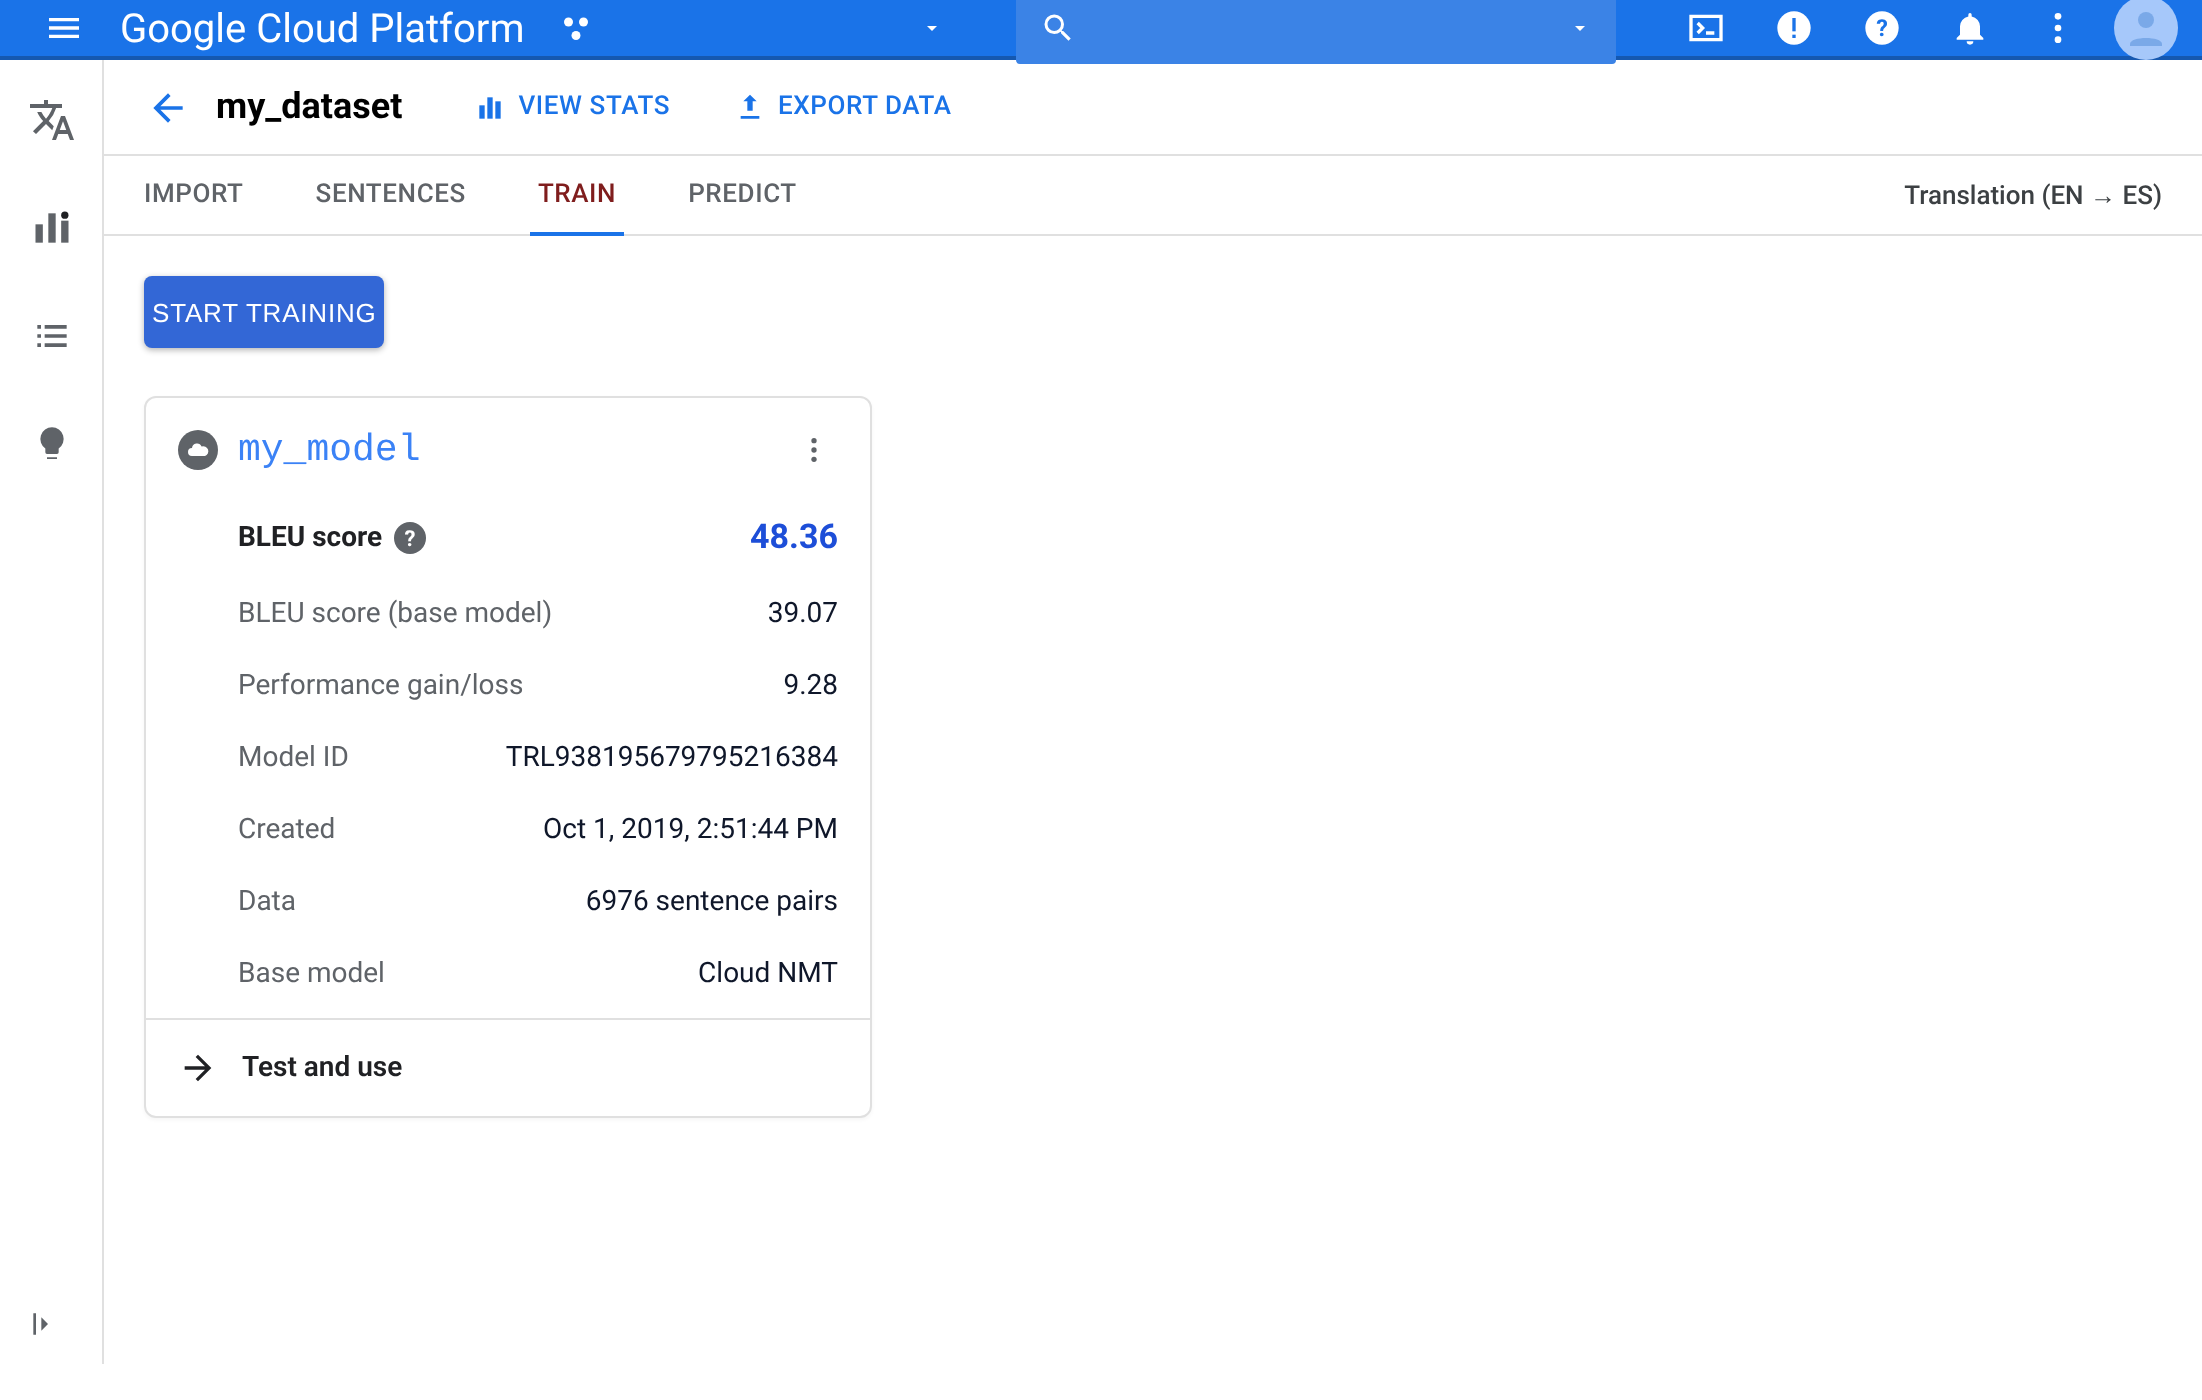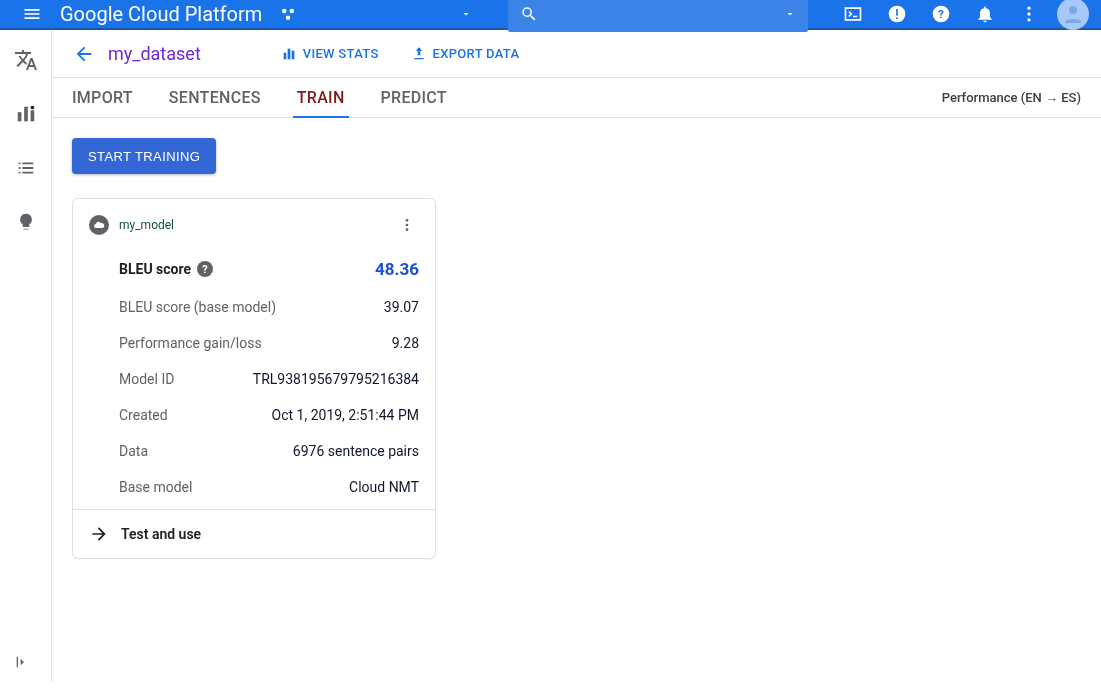--- a/index.html
+++ b/index.html
@@ -85,71 +85,71 @@
     
     .content { flex: 1; display:flex; flex-direction:column; }
     .page-header {
       height: 48px;
       display:flex; align-items:center;
       padding: 0 16px;
       border-bottom: 1px solid #e0e0e0;
       gap: 8px;
     }
     .back-arrow { width:32px;height:32px;display:flex;align-items:center;justify-content:center;cursor:pointer;}
-    .page-title { font-size: 18px; font-weight: 400; color:#6d28d9; margin-right: 60px;}
+    .page-title { font-size: 18px; font-weight: 700; color:#000000; margin-right: 16px;}
     .header-action {
       color:#1a73e8; font-size:13px; font-weight:500; letter-spacing:.3px;
       display:flex;align-items:center;gap:6px;cursor:pointer;text-transform:uppercase;
       padding: 0 12px;
     }
 
     
     .tabs-row {
       height: 40px;
       display:flex;align-items:center;
       padding: 0 20px;
       border-bottom:1px solid #e0e0e0;
       gap: 36px;
       position:relative;
     }
     .tab {
-      font-size:16px; font-weight:500; color:#5f6368; letter-spacing:.3px; cursor:pointer;
+      font-size:13px; font-weight:500; color:#5f6368; letter-spacing:.3px; cursor:pointer;
       height:100%;display:flex;align-items:center; position:relative;
     }
     .tab.active { color:#7f1d1d; }
     .tab.active::after {
       content:""; position:absolute; bottom:-1px; left:-4px; right:-4px; height:2px; background:#1a73e8;
     }
     .lang-pair {
       position:absolute; right:20px; font-size:13px; color:#3c4043; font-weight:500;
     }
 
     
     .panel { padding: 20px; }
     .start-btn {
       background:#3367d6; color:#fff; border:none; border-radius:4px;
-      padding: 0 16px; height:36px; font-size:13px; font-weight:500; letter-spacing:.4px;
+      padding: 0 4px; height:36px; font-size:13px; font-weight:500; letter-spacing:.4px;
       cursor:pointer; box-shadow: 0 1px 3px rgba(0,0,0,.3);
     }
 
     .model-card {
       margin-top: 24px;
       width: 364px;
       border:1px solid #e0e0e0;
       border-radius:6px;
       background:#fff;
       box-shadow: 0 1px 2px rgba(0,0,0,.04);
     }
     .card-header {
       display:flex;align-items:center;padding:14px 16px 4px 16px;gap:10px;
     }
     .cloud-icon {
       width:20px;height:20px;border-radius:50%;background:#5f6368;display:flex;align-items:center;justify-content:center;
     }
-    .model-name { flex:1; font-size:12px; color:#14532d; }
+    .model-name { flex:1; font-size:19px; color:#3b82f6;font-family:Liberation Mono, monospace; }
     .card-menu { width:24px;height:24px;display:flex;align-items:center;justify-content:center;cursor:pointer;}
     .card-body { padding: 8px 16px 4px 46px; }
     .metric-row {
       display:flex; justify-content:space-between; align-items:center;
       padding: 10px 0;
       font-size:14px;
     }
     .metric-row .label { color:#5f6368; }
     .metric-row .value { color:#0f172a; }
     .metric-row.main .label { color:#202124; font-weight:700; display:flex;align-items:center;gap:6px;text-align:right;}
@@ -304,21 +304,21 @@
         </span>
         <span>Export Data</span>
       </div>
     </div>
 
     <div class="tabs-row">
       <div class="tab">IMPORT</div>
       <div class="tab">SENTENCES</div>
       <div class="tab active">TRAIN</div>
       <div class="tab">PREDICT</div>
-      <div class="lang-pair">Performance (EN → ES)</div>
+      <div class="lang-pair">Translation (EN → ES)</div>
     </div>
 
     <div class="panel">
       <button class="start-btn">START TRAINING</button>
 
       <div class="model-card">
         <div class="card-header">
           <div class="cloud-icon">
             <svg width="12" height="12" viewBox="0 0 24 24" fill="#fff">
                 <path d="M19 18H6a4 4 0 010-8 5 5 0 019.58-1.5A4.5 4.5 0 0119 18z"></path>

